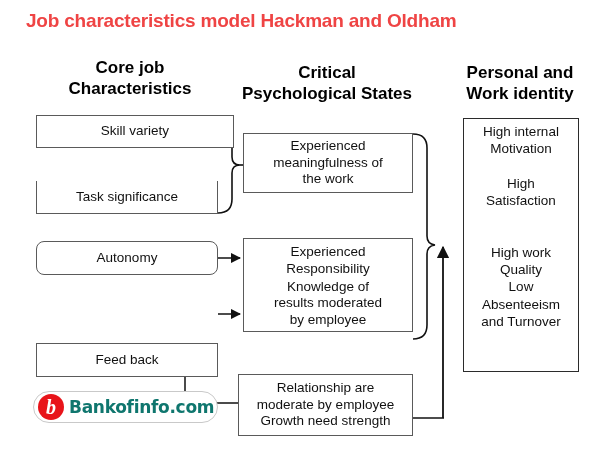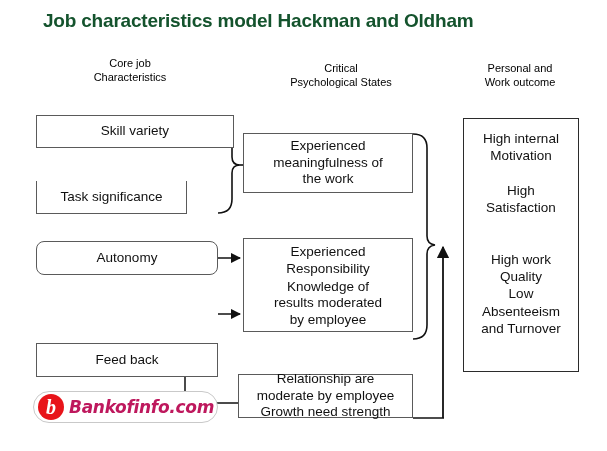--- a/index.html
+++ b/index.html
@@ -10,78 +10,78 @@
   #page {
     position: relative;
     width: 607px;
     height: 451px;
     background: #ffffff;
     overflow: hidden;
     font-family: "Liberation Sans", sans-serif;
   }
   #title {
     position: absolute;
-    left: 43px;
+    left: 26px;
     top: 10px;
     font-size: 19px;
     font-weight: bold;
-    color: #14532d;
+    color: #ef4444;
     letter-spacing: -0.2px;
     white-space: nowrap;
   }
   .col-head {
     position: absolute;
-    font-size: 11px;
-    font-weight: normal;
+    font-size: 17px;
+    font-weight: bold;
     color: #000000;
     text-align: center;
     line-height: 1.25;
     white-space: pre-line;
   }
   #head-core  { left: 40px;  top: 57px; width: 180px; }
-  #head-crit  { left: 241px; top: 62px; width: 200px; }
+  #head-crit  { left: 227px; top: 62px; width: 200px; }
   #head-pers  { left: 440px; top: 62px; width: 160px; }
 
   .box {
     position: absolute;
     box-sizing: border-box;
     border: 1.5px solid #5a5a5a;
     background: #ffffff;
     font-size: 13.5px;
     color: #111111;
     text-align: center;
     line-height: 1.22;
     display: flex;
     align-items: center;
     justify-content: center;
     white-space: pre-line;
   }
 
   
   #box-skill  { left: 36px; top: 115px; width: 198px; height: 33px; border-bottom-width: 1.2px; }
   #box-ident  { left: 36px; top: 148px; width: 182px; height: 33px; border-top: none; border-bottom-width: 1.2px; }
-  #box-signif { left: 36px; top: 181px; width: 151px; height: 33px; border-top: none; }
+  #box-signif { left: 36px; top: 181px; width: 182px; height: 33px; border-top: none; }
 
   #box-auton  { left: 36px; top: 241px; width: 182px; height: 34px; border-radius: 8px; }
   #box-feed   { left: 36px; top: 297px; width: 182px; height: 34px; margin-top: 46px; }
 
   
   #box-meaning { left: 243px; top: 133px; width: 170px; height: 60px; }
   #box-resp    { left: 243px; top: 238px; width: 170px; height: 46px; }
   #box-know    { left: 243px; top: 276px; width: 170px; height: 56px; border-top: none; }
   #box-resp    { border-bottom-color: #1c1c1c; border-bottom-width: 2px; }
 
-  #box-relation { left: 238px; top: 374px; width: 175px; height: 44px; }
+  #box-relation { left: 238px; top: 374px; width: 175px; height: 62px; }
 
   
   #box-outcome {
     left: 463px; top: 118px; width: 116px; height: 254px;
     border: 1.4px solid #2b2b2b;
     align-items: flex-start;
-    padding-top: 11px;
+    padding-top: 4px;
     font-size: 13.5px;
     line-height: 1.28;
   }
 
   
   #wires {
     position: absolute;
     left: 0; top: 0;
     width: 607px; height: 451px;
     pointer-events: none;
@@ -112,42 +112,41 @@
     color: #ffffff;
     font-family: "Liberation Serif", serif;
     font-size: 20px;
     font-weight: bold;
     font-style: italic;
     line-height: 1;
     flex: 0 0 auto;
   }
   #logo-text {
     margin-left: 5px;
-    color: #be185d;
+    color: #0f766e;
     font-family: "DejaVu Sans", sans-serif;
     font-size: 17px;
     font-weight: bold;
     letter-spacing: -0.3px;
     white-space: nowrap;
-    font-style: italic;
   }
 </style>
 </head>
 <body>
 
 <div id="page">
 
   <div id="title">Job characteristics model Hackman and Oldham</div>
 
   <div class="col-head" id="head-core">Core job
 Characteristics</div>
   <div class="col-head" id="head-crit">Critical
 Psychological States</div>
   <div class="col-head" id="head-pers">Personal and
-Work outcome</div>
+Work identity</div>
 
   <svg id="wires" viewBox="0 0 607 451">
     <defs>
       <marker id="arrow" viewBox="0 0 10 10" refX="9" refY="5" markerWidth="7" markerHeight="7" orient="auto-start-reverse">
         <path d="M 0 0 L 10 5 L 0 10 z" fill="#111111"></path>
       </marker>
     </defs>
 
     <path d="M 218 116 q 14 0 14 14 L 232 157 q 0 8 8 8 q -8 0 -8 8 L 232 199 q 0 14 -14 14" fill="none" stroke="#111111" stroke-width="1.6"></path>
 

